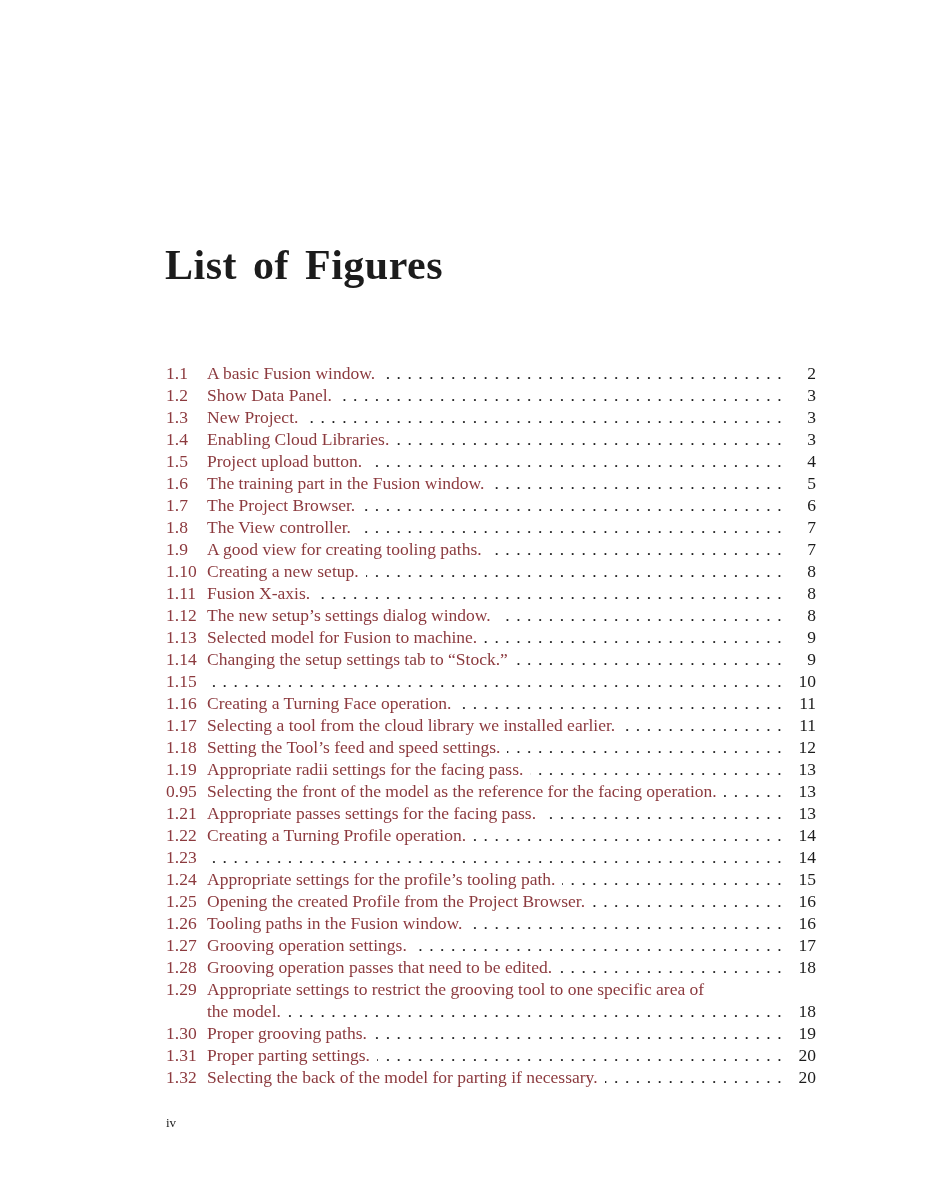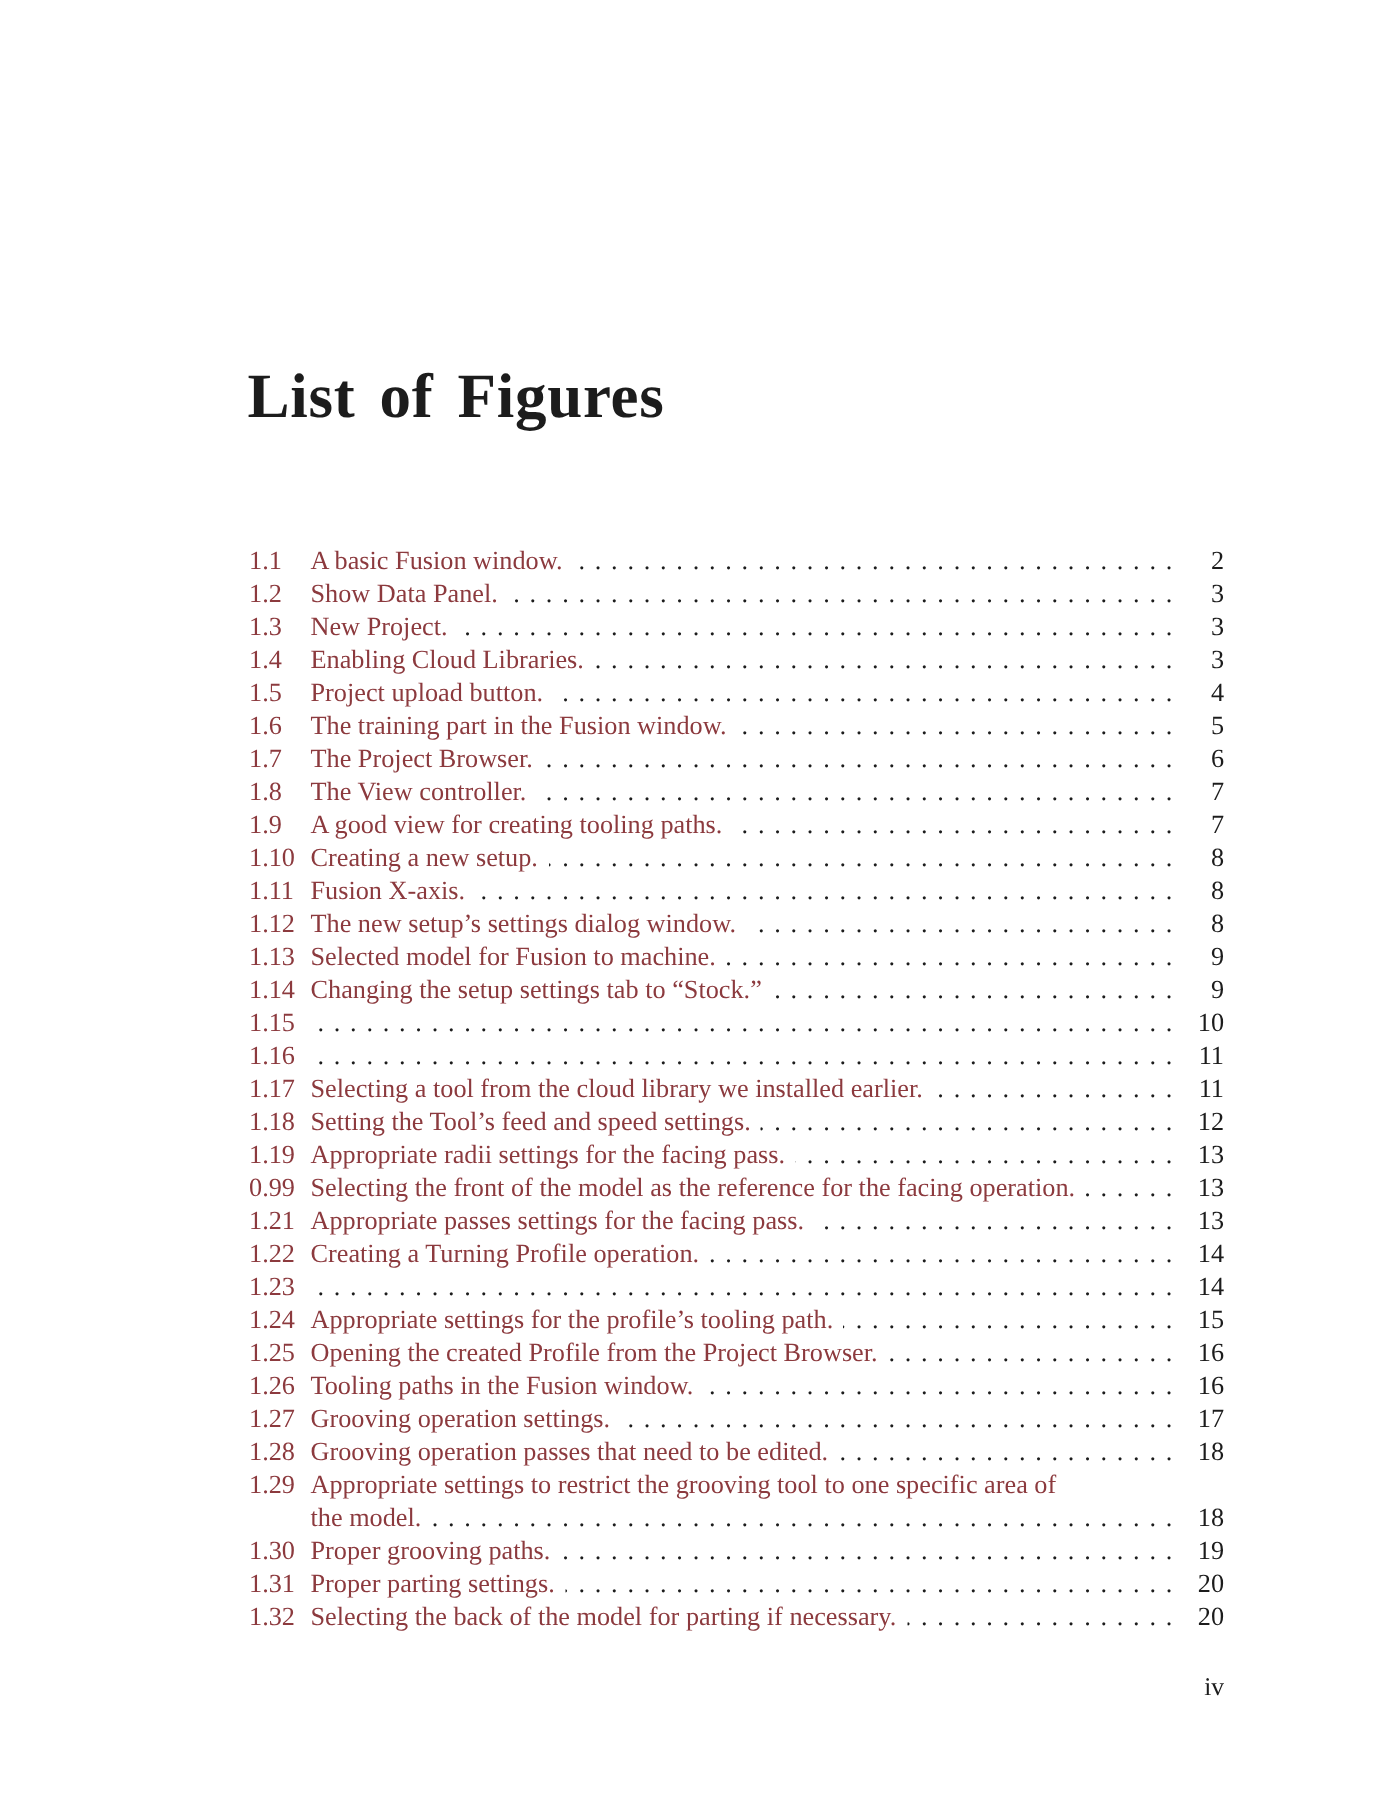--- a/index.html
+++ b/index.html
@@ -72,22 +72,22 @@
     flex: none;
     min-width: 24px;
     text-align: right;
     color: var(--text-color, #1c1c1c);
   }
   .footer {
     position: absolute;
     left: 166px;
     top: 1115px;
     width: 650px;
-    text-align: right;
-    font-size: 17px;
+    text-align: left;
+    font-size: 13px;
     color: var(--text-color, #1c1c1c);
   }
 </style>
 </head>
 <body style="background: rgb(255, 255, 255);">
 
 <div class="page">
 
   <div class="title">List of Figures</div>
 
@@ -206,20 +206,21 @@
       </div>
       <div class="row">
         <div class="num">1.15</div>
         <div class="leader">
           <span>............................................................</span>
         </div>
         <div class="pg">10</div>
       </div>
       <div class="row">
         <div class="num">1.16</div>
+        <div class="cap">Creating a Turning Face operation.</div>
         <div class="leader">
           <span>............................................................</span>
         </div>
         <div class="pg">11</div>
       </div>
       <div class="row">
         <div class="num">1.17</div>
         <div class="cap">Selecting a tool from the cloud library we installed earlier.</div>
         <div class="leader">
           <span>............................................................</span>
@@ -236,21 +237,21 @@
       </div>
       <div class="row">
         <div class="num">1.19</div>
         <div class="cap">Appropriate radii settings for the facing pass.</div>
         <div class="leader">
           <span>............................................................</span>
         </div>
         <div class="pg">13</div>
       </div>
       <div class="row">
-        <div class="num">0.99</div>
+        <div class="num">0.95</div>
         <div class="cap">Selecting the front of the model as the reference for the facing operation.</div>
         <div class="leader">
           <span>............................................................</span>
         </div>
         <div class="pg">13</div>
       </div>
       <div class="row">
         <div class="num">1.21</div>
         <div class="cap">Appropriate passes settings for the facing pass.</div>
         <div class="leader">

